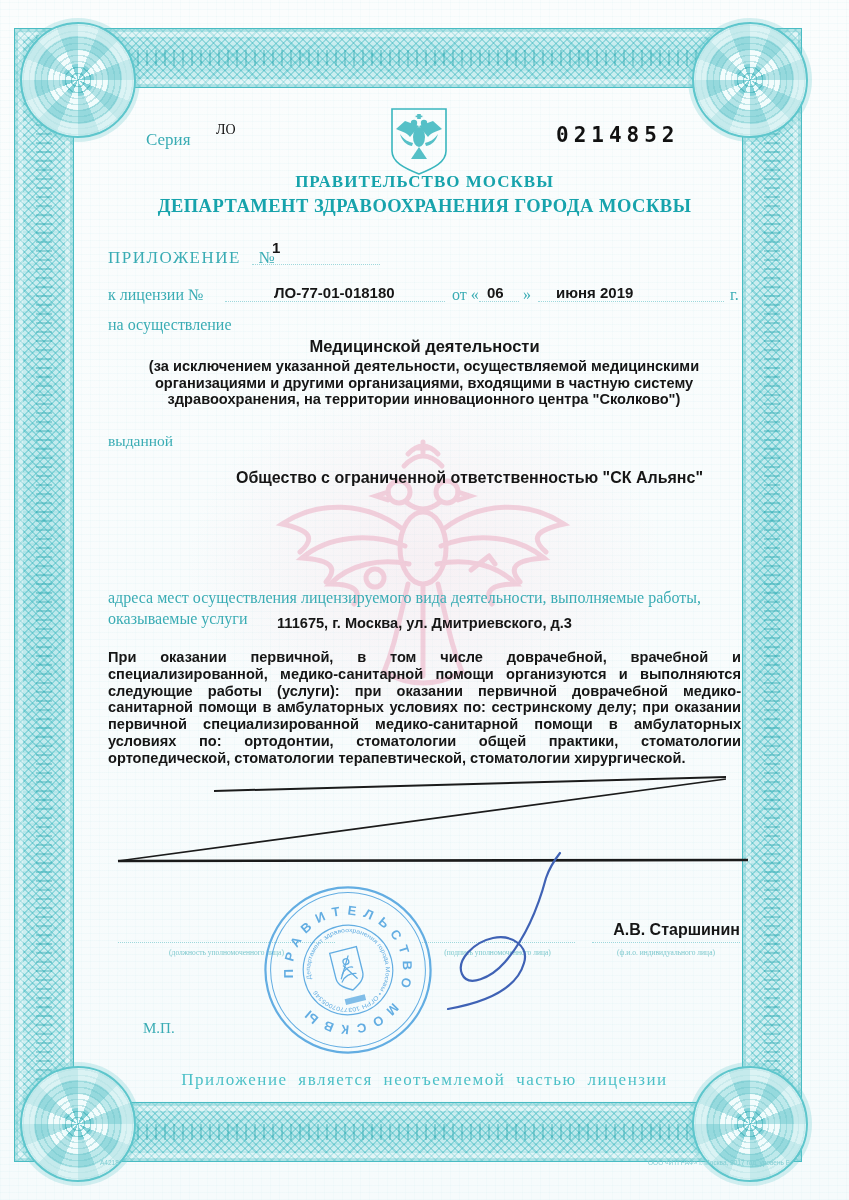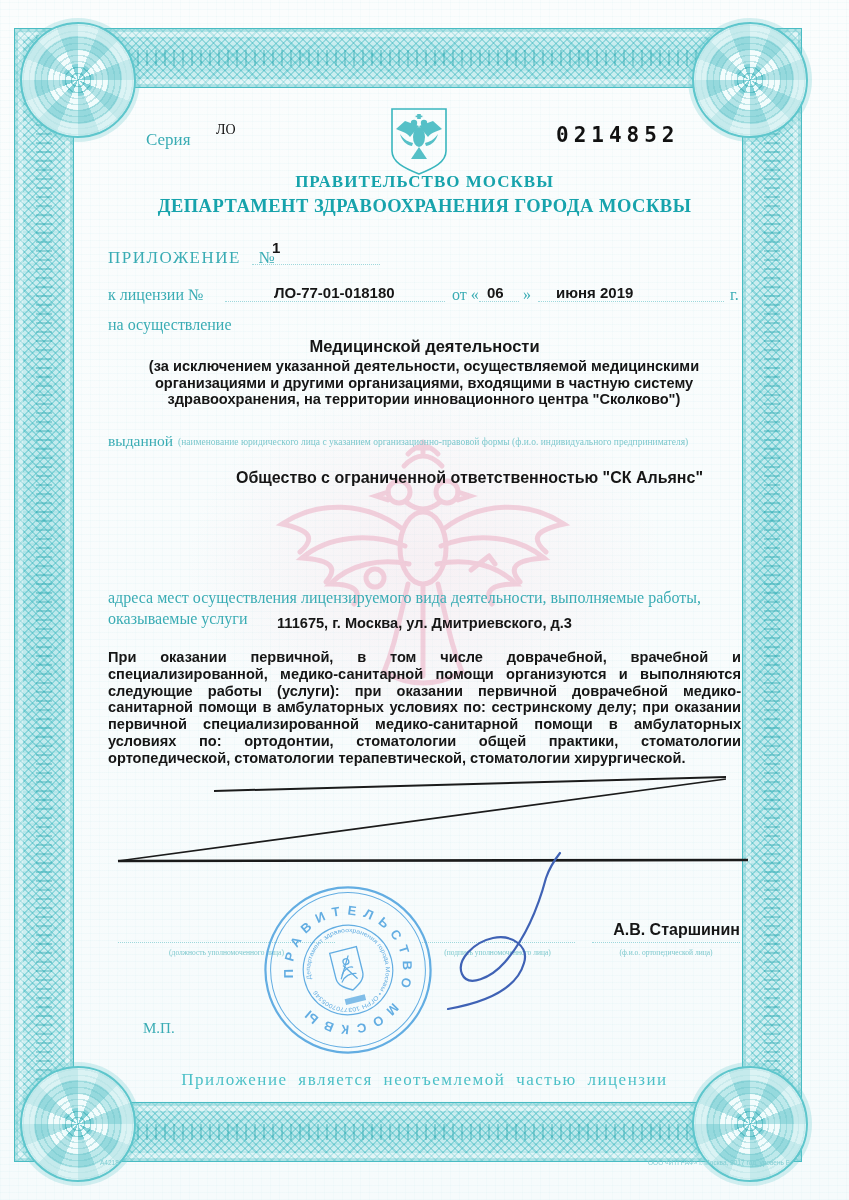--- a/index.html
+++ b/index.html
@@ -129,37 +129,36 @@
   <div class="abs seriflab" style="left:523px;top:286px;font-size:16px;">»</div>
   <div class="abs val" style="left:556px;top:284px;font-size:15px;">июня 2019</div>
   <div class="dotline" style="left:538px;top:301px;width:186px;"></div>
   <div class="abs seriflab" style="left:730px;top:286px;font-size:16px;">г.</div>
 
   <div class="abs seriflab" style="left:108px;top:316px;font-size:16px;">на осуществление</div>
   <div class="abs ctr val" style="top:337px;font-size:16.5px;">Медицинской деятельности</div>
   <div class="abs val" style="left:94px;top:358px;width:660px;font-size:14.6px;line-height:16.6px;text-align:center;">(за исключением указанной деятельности, осуществляемой медицинскими организациями и другими организациями, входящими в частную систему здравоохранения, на территории инновационного центра "Сколково")</div>
 
   <div class="abs seriflab" style="left:108px;top:432px;font-size:15.5px;">выданной</div>
-  <div class="abs cap-small" style="left:178px;top:437px;width:562px;font-size:9.5px;">(наименование юридического лица с указанием организационно-правовой формы  (ф.и.о. индивидуального предпринимателя)</div>
   <div class="abs ctr val" style="top:469px;font-size:16px;padding-left:45px;">Общество с ограниченной ответственностью "СК Альянс"</div>
 
   <div class="abs seriflab" style="left:108px;top:589px;font-size:16px;">адреса мест осуществления лицензируемого вида деятельности, выполняемые работы,</div>
   <div class="abs seriflab" style="left:108px;top:610px;font-size:16px;">оказываемые услуги</div>
   <div class="abs ctr val" style="top:615px;font-size:14.6px;">111675, г. Москва, ул. Дмитриевского, д.3</div>
 
   <div class="abs val just" style="left:108px;top:649px;width:633px;font-size:14.6px;line-height:16.8px;">При оказании первичной, в том числе доврачебной, врачебной и специализированной, медико-санитарной помощи организуются и выполняются следующие работы (услуги): при оказании первичной доврачебной медико-санитарной помощи в амбулаторных условиях по: сестринскому делу; при оказании первичной специализированной медико-санитарной помощи в амбулаторных условиях по: ортодонтии, стоматологии общей практики, стоматологии ортопедической, стоматологии терапевтической, стоматологии хирургической.</div>
 
   <div class="abs val" style="left:560px;top:921px;width:180px;text-align:right;font-size:16px;">А.В. Старшинин</div>
 
   <div class="dotline" style="left:118px;top:942px;width:217px;"></div>
   <div class="dotline" style="left:420px;top:942px;width:155px;"></div>
   <div class="dotline" style="left:592px;top:942px;width:148px;"></div>
   <div class="abs cap-small" style="left:118px;top:948px;width:217px;text-align:center;font-size:7.5px;">(должность уполномоченного лица)</div>
   <div class="abs cap-small" style="left:420px;top:948px;width:155px;text-align:center;font-size:7.5px;">(подпись уполномоченного лица)</div>
-  <div class="abs cap-small" style="left:592px;top:948px;width:148px;text-align:center;font-size:7.5px;">(ф.и.о. ортопедической лица)</div>
+  <div class="abs cap-small" style="left:592px;top:948px;width:148px;text-align:center;font-size:7.5px;">(ф.и.о. индивидуального лица)</div>
 
   <div class="abs seriflab" style="left:143px;top:1020px;font-size:15px;">М.П.</div>
 
   <svg class="abs" style="left:262px;top:884px;opacity:.85;transform:rotate(-14deg);" width="172" height="172" viewBox="0 0 200 200">
     <defs>
       <path id="ringPath" d="M 36,100 A 64,64 0 1 1 164,100 A 64,64 0 1 1 36,100"></path>
       <path id="innerPath" d="M 56,100 A 44,44 0 1 1 144,100 A 44,44 0 1 1 56,100"></path>
     </defs>
     <circle cx="100" cy="100" r="96" fill="none" stroke="#4aa0de" stroke-width="2.6"></circle>
     <circle cx="100" cy="100" r="90" fill="none" stroke="#4aa0de" stroke-width="1.2"></circle>

